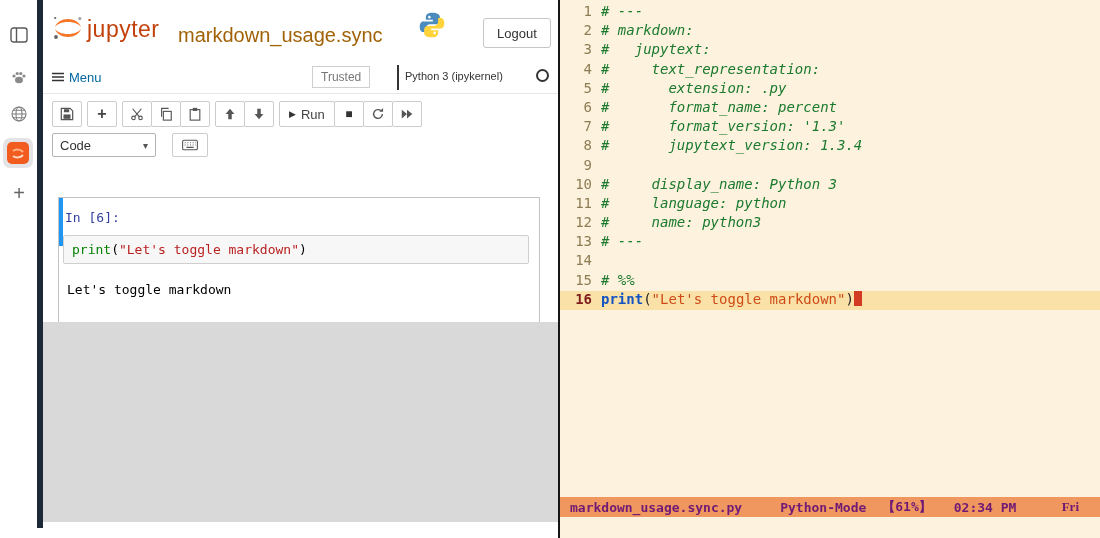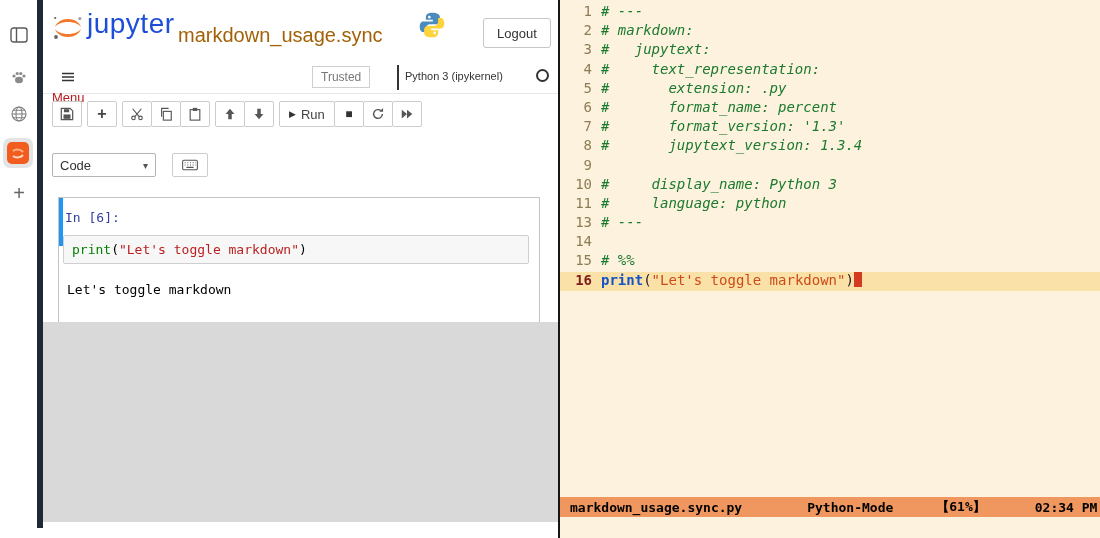--- a/index.html
+++ b/index.html
@@ -15,42 +15,42 @@
   .sb-globe { top:103px; }
   .sb-active { top:138px; left:3px; width:30px; height:30px; background:#e4e4e7; border-radius:7px; }
   .sb-plus { top:182px; font-size:20px; color:#666; }
   .navy-strip { position:absolute; left:37px; top:0; width:6px; height:528px; background:#1e2836; }
 
   
   .jupyter-area { position:absolute; left:43px; top:0; width:515px; height:538px; background:#fff; }
   .notebook-gray { position:absolute; left:0; top:322px; width:515px; height:200px; background:#d9d9d9; }
 
   .jp-logo { position:absolute; left:8px; top:14px; }
-  .jp-logo-text { position:absolute; left:44px; top:8px; font-size:28px; color:#1d4ed8; letter-spacing:0.5px; }
+  .jp-logo-text { position:absolute; left:44px; top:16px; font-size:23px; color:#c2410c; letter-spacing:0.5px; }
   .jp-title { position:absolute; left:135px; top:24px; font-size:20px; color:#a16207; }
   .py-logo { position:absolute; left:375px; top:11px; }
   .logout-btn { position:absolute; left:440px; top:18px; width:68px; height:30px; border:1px solid #c6c6c6; border-radius:3px; background:#fff; font-size:13px; color:#333; display:flex; align-items:center; justify-content:center; }
 
   .jp-menurow { position:absolute; left:0; top:62px; width:100%; height:32px; border-bottom:1px solid #e7e7e7; }
-  .menu-item { position:absolute; left:9px; top:8px; font-size:13px; color:#b91c1c; display:flex; align-items:center; gap:5px;flex-direction:column; }
+  .menu-item { position:absolute; left:9px; top:8px; font-size:13px; color:#0369a1; display:flex; align-items:center; gap:5px; }
   .trusted-badge { position:absolute; left:269px; top:4px; border:1px solid #cfcfcf; background:#fff; padding:3px 8px; font-size:12px; color:#777; }
   .kernel-sep { position:absolute; left:354px; top:3px; width:2px; height:25px; background:#333; }
   .kernel-name { position:absolute; left:362px; top:8px; font-size:11px; color:#333; }
   .kernel-circle { position:absolute; left:493px; top:7px; width:13px; height:13px; border:2px solid #333; border-radius:50%; }
 
   .jp-toolbar { position:absolute; left:9px; top:101px; display:flex; gap:5px; }
   .btn-group { display:flex; }
   .tb-btn { height:26px; min-width:30px; padding:0 5px; background:#fff; border:1px solid #ccc; border-radius:2px; display:flex; align-items:center; justify-content:center; color:#444; font-size:13px; }
   .btn-group .tb-btn + .tb-btn { margin-left:-1px; }
   .run-btn { gap:5px; padding:0 9px; }
   .run-glyph { font-size:9px; color:#333; }
   .stop-glyph { font-size:12px; color:#333; }
   .plus-glyph { font-size:16px; font-weight:bold; color:#444; }
 
-  .jp-toolbar2 { position:absolute; left:9px; top:133px; display:flex; gap:16px;margin-top:20px; }
+  .jp-toolbar2 { position:absolute; left:9px; top:133px; display:flex; gap:16px; }
   .cell-type-select { width:104px; height:24px; border:1px solid #b4b4b4; border-radius:2px; background:#fff; display:flex; align-items:center; justify-content:space-between; padding:0 7px; font-size:13px; color:#333; }
   .select-caret { font-size:10px; color:#555; }
   .kb-btn { width:36px; height:24px; border:1px solid #ccc; border-radius:2px; background:#fff; display:flex; align-items:center; justify-content:center; }
 
   .cell { position:absolute; left:15px; top:197px; width:482px; background:#fff; border:1px solid #c3c3c3; padding:10px 10px 20px 4px; }
   .cell-accent { position:absolute; left:0; top:0; width:4px; height:48px; background:#2196f3; }
   .prompt { color:#303f9f; font:13px "DejaVu Sans Mono", monospace; margin:2px 0 10px 2px; }
   .input-box { border:1px solid #cfcfcf; background:#f7f7f7; border-radius:2px; padding:6px 8px; font:13px "DejaVu Sans Mono", monospace; color:#000; white-space:pre; }
   .nb-kw { color:#008000; }
   .nb-str { color:#ba2121; }
@@ -61,21 +61,21 @@
   .ed-lines { position:absolute; left:0; top:3px; width:100%; }
   .line { display:flex; height:19.2px; line-height:19.2px; font:14px "DejaVu Sans Mono", monospace; white-space:pre; }
   .line .num { flex:0 0 32px; text-align:right; margin-right:9px; color:#8d7d55; font-style:normal; }
   .line .txt { color:#1b7a2f; font-style:italic; }
   .line.current { background:#fae1a8; }
   .line.current .num { font-weight:bold; color:#7f1d1d; }
   .ed-kw { color:#1353c4; font-weight:bold; }
   .ed-pn { color:#222; }
   .ed-str { color:#ce4b17; }
   .ed-cursor { display:inline-block; width:8px; height:15px; background:#d23b22; vertical-align:middle; }
-  .modeline { position:absolute; left:0; top:497px; width:100%; height:20px; background:#ef975f; color:#000000; font:bold 13px "DejaVu Sans Mono", monospace; display:flex; align-items:center; padding:0 10px; white-space:pre;gap:27px; }
+  .modeline { position:absolute; left:0; top:497px; width:100%; height:20px; background:#ef975f; color:#701a75; font:bold 13px "DejaVu Sans Mono", monospace; display:flex; align-items:center; padding:0 10px; white-space:pre; }
   .ml-file { margin-right:38px; }
   .ml-mode { margin-right:16px; }
   .ml-pct { margin-right:22px; }
   .ml-day { margin-left:auto; margin-right:11px;font-family:Liberation Serif, serif; }
 </style>
 </head>
 <body>
 
 <div class="stage">
 
@@ -250,20 +250,21 @@
       <div class="line"><span class="num">2</span><span class="txt"># markdown:</span></div>
       <div class="line"><span class="num">3</span><span class="txt">#   jupytext:</span></div>
       <div class="line"><span class="num">4</span><span class="txt">#     text_representation:</span></div>
       <div class="line"><span class="num">5</span><span class="txt">#       extension: .py</span></div>
       <div class="line"><span class="num">6</span><span class="txt">#       format_name: percent</span></div>
       <div class="line"><span class="num">7</span><span class="txt">#       format_version: '1.3'</span></div>
       <div class="line"><span class="num">8</span><span class="txt">#       jupytext_version: 1.3.4</span></div>
       <div class="line"><span class="num">9</span></div>
       <div class="line"><span class="num">10</span><span class="txt">#     display_name: Python 3</span></div>
       <div class="line"><span class="num">11</span><span class="txt">#     language: python</span></div>
+      <div class="line"><span class="num">12</span><span class="txt">#     name: python3</span></div>
       <div class="line"><span class="num">13</span><span class="txt"># ---</span></div>
       <div class="line"><span class="num">14</span><span class="txt"></span></div>
       <div class="line"><span class="num">15</span><span class="txt"># %%</span></div>
       <div class="line current"><span class="num">16</span><span class="ed-kw">print</span><span class="ed-pn">(</span><span class="ed-str">"Let's toggle markdown"</span><span class="ed-pn">)</span><span class="ed-cursor"></span></div>
     </div>
     <div class="modeline">
       <span class="ml-file">markdown_usage.sync.py</span>
       <span class="ml-mode">Python-Mode</span>
       <span class="ml-pct">【61%】</span>
       <span class="ml-time">02:34 PM</span>

